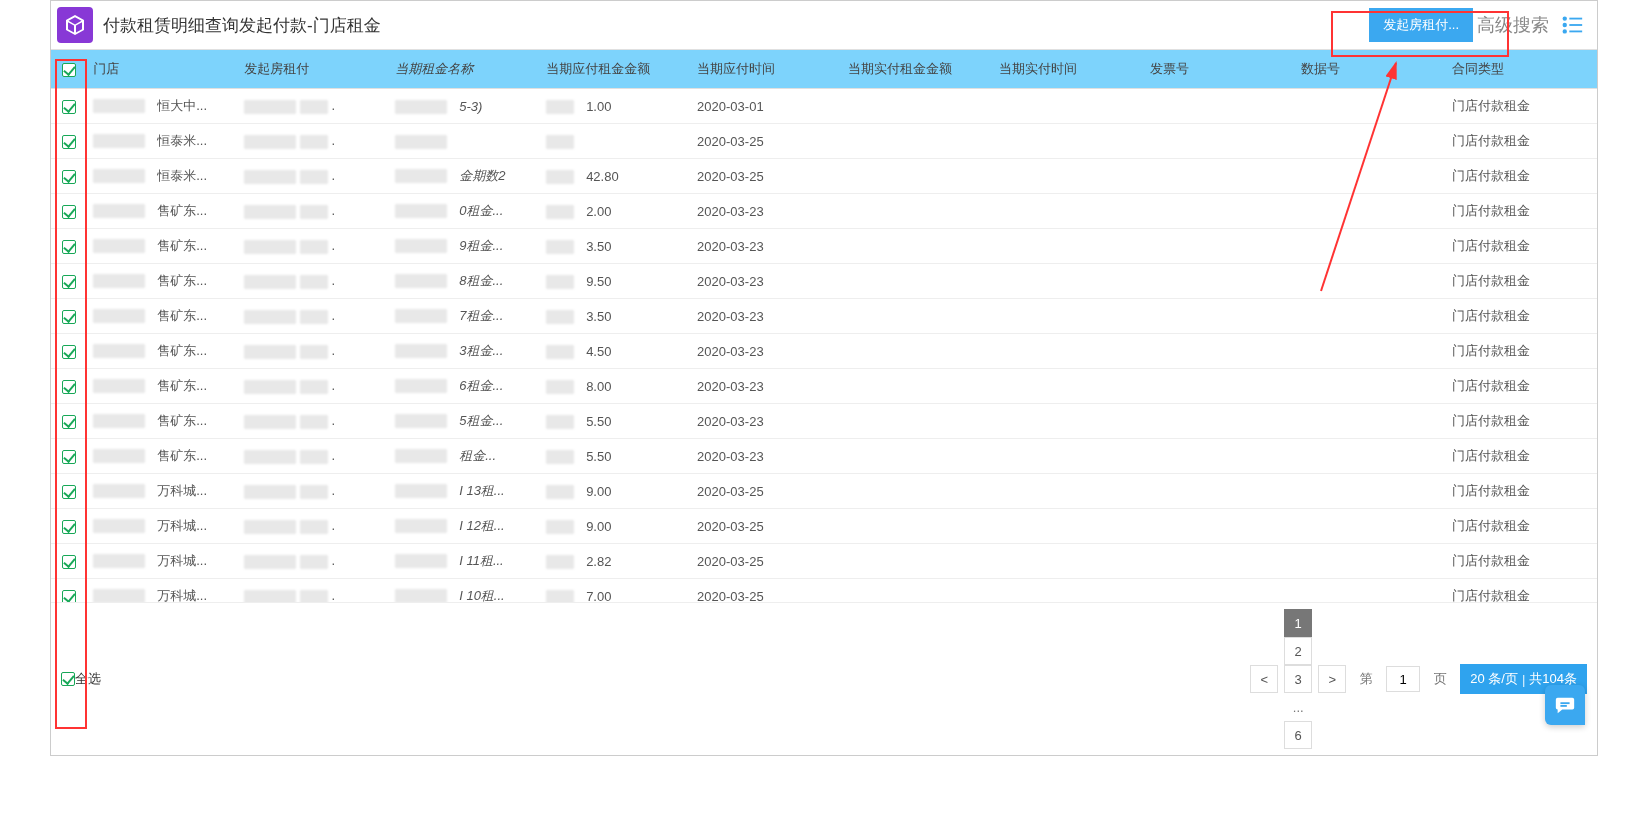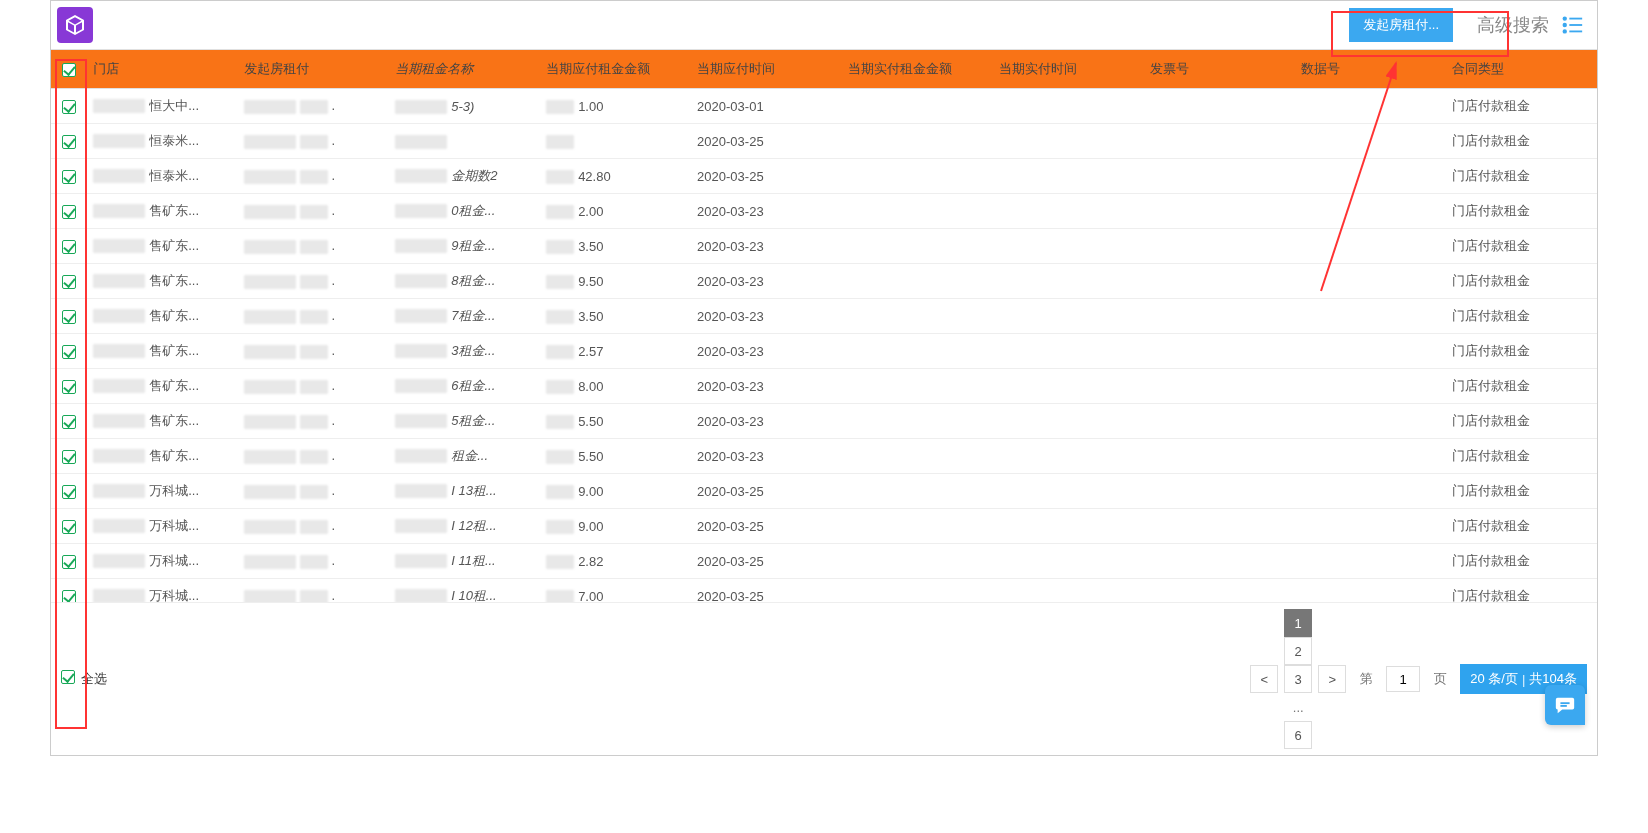--- a/index.html
+++ b/index.html
@@ -3,71 +3,72 @@
 <meta charset="utf-8">
 <style>
   * { box-sizing: border-box; margin: 0; padding: 0; }
   body { font-family: "Microsoft YaHei", Arial, sans-serif; font-size: 13px; color: #333; background: #fff; }
   .app { border: 1px solid #ccc; width: 1548px; height: 756px; margin: 0 auto; position: relative; display: flex; flex-direction: column; }
   .header { display: flex; align-items: center; padding: 6px 10px 6px 6px; }
   .header-icon { width: 36px; height: 36px; background: #8838d6; border-radius: 4px; display: flex; align-items: center; justify-content: center; margin-right: 10px; }
   .header-icon svg { width: 24px; height: 24px; }
   .header-title { font-size: 17px; color: #333; font-weight: 400; }
   .header-spacer { flex: 1; }
-  .btn-primary { background: #3ba8f0; color: #fff; border: none; padding: 8px 14px; font-size: 13px; cursor: pointer; margin-right: 24px; }
+  .btn-primary { background: #3ba8f0; color: #fff; border: none; padding: 8px 14px; font-size: 13px; cursor: pointer; margin-right: 4px; }
   .btn-link { background: none; border: none; color: #888; font-size: 18px; cursor: pointer; margin-right: 10px; }
   .menu-icon { width: 28px; height: 28px; display: flex; align-items: center; justify-content: center; cursor: pointer; }
   .menu-icon svg { width: 22px; height: 20px; }
   .highlight-box { position: absolute; border: 2px solid #f33; pointer-events: none; z-index: 50; }
   .hb-toolbar { top: 10px; left: 1280px; width: 178px; height: 46px; }
   .hb-checkcol { top: 58px; left: 4px; width: 32px; height: 670px; }
   .arrow-svg { position: absolute; z-index: 49; pointer-events: none; }
   .table-wrap { flex: 1; overflow: hidden; position: relative; }
   table { border-collapse: collapse; width: 100%; table-layout: fixed; }
-  thead th { background: #f97316; border-top: 1px solid #e0e0e0; border-bottom: 1px solid #e0e0e0; text-align: left; font-weight: 400; color: #444; padding: 10px 6px; font-size: 13px; white-space: nowrap; overflow: hidden; }
+  thead th { background: #7dd3fc; border-top: 1px solid #e0e0e0; border-bottom: 1px solid #e0e0e0; text-align: left; font-weight: 400; color: #444; padding: 10px 6px; font-size: 13px; white-space: nowrap; overflow: hidden; }
   tbody td { border-bottom: 1px solid #eee; padding: 8px 6px; color: #555; font-size: 13px; white-space: nowrap; overflow: hidden; text-overflow: ellipsis; }
   .col-check { width: 36px; text-align: center; }
   .col-store { width: 150px; }
   .col-contract { width: 150px; }
   .col-rentname { width: 150px; font-style: italic; }
   .col-amount { width: 150px; }
   .col-due { width: 150px; }
   .col-paid-amt { width: 150px; margin-left: 45px; }
   .col-paid-time { width: 150px; }
   .col-invoice { width: 150px; }
   .col-dataid { width: 150px; }
   .col-type { width: 150px; }
   .check { display: inline-block; width: 14px; height: 14px; border: 1px solid #18a858; border-radius: 2px; position: relative; background: #fff; vertical-align: middle; cursor: pointer; }
   .check.checked::after { content: ""; position: absolute; left: 3px; top: 0px; width: 5px; height: 9px; border: solid #18a858; border-width: 0 2px 2px 0; transform: rotate(40deg); }
   .blur { display: inline-block; background: #e8e8e8; height: 14px; vertical-align: middle; border-radius: 1px; filter: blur(1px); }
   .blur.w60 { width: 52px; }
   .blur.w30 { width: 28px; }
-  .store-txt, .rentname-txt, .amt-txt { vertical-align: middle; margin-left: 4px; }
+  .store-txt, .rentname-txt, .amt-txt { vertical-align: middle; margin-left: 12px; }
   .footer { display: flex; align-items: center; padding: 6px 10px 6px 10px; border-top: 1px solid #eee; position: relative; }
-  .footer-left { display: flex; gap: 6px; }
+  .footer-left { display: flex; align-items: center; }
   .footer-spacer { flex: 1; }
   .pager { display: flex; align-items: center; gap: 6px; }
   .pg-btn { min-width: 28px; height: 28px; border: 1px solid #ddd; background: #fff; color: #555; display: flex; align-items: center; justify-content: center; cursor: pointer; font-size: 13px; padding: 0 6px; }
   .pg-btn.active { background: #777; color: #fff; border-color: #777; }
   .pg-btn.plain { border: none; background: none; cursor: default; color: #777; padding: 0 2px; }
   .pg-input { width: 34px; height: 26px; border: 1px solid #ddd; text-align: center; font-size: 13px; }
   .pg-sizer { background: #2fa3ee; color: #fff; padding: 6px 10px; font-size: 13px; display: flex; align-items: center; gap: 4px; }
   .chat-bubble { position: absolute; right: 12px; bottom: 30px; width: 40px; height: 40px; background: #3ba8f0; border-radius: 6px 6px 0 6px; display: flex; align-items: center; justify-content: center; box-shadow: 0 2px 6px rgba(0,0,0,.2); cursor: pointer; z-index: 60; }
   .chat-bubble svg { width: 22px; height: 22px; }
 </style>
 </head>
 <body>
 
 <div class="app">
   <div class="header">
     <div class="header-icon">
       <svg viewBox="0 0 24 24">
           <path fill="#fff" d="M12 2 3 7v10l9 5 9-5V7l-9-5zm0 2.2 6.5 3.6L12 11.4 5.5 7.8 12 4.2zM5 9.3l6 3.3v6.9l-6-3.3V9.3zm8 10.2v-6.9l6-3.3v6.9l-6 3.3z"></path>
         </svg>
     </div>
+    <div class="header-title">付款租赁明细查询发起付款-门店租金</div>
     <div class="header-spacer"></div>
     <button class="btn-primary">发起房租付...</button>
     <button class="btn-link">高级搜索</button>
     <div class="menu-icon">
       <svg viewBox="0 0 24 20">
           <g stroke="#3ba8f0" stroke-width="2" fill="none">
             <circle cx="3" cy="3" r="1.4" fill="#3ba8f0"></circle>
             <line x1="8" y1="3" x2="22" y2="3"></line>
             <circle cx="3" cy="10" r="1.4" fill="#3ba8f0"></circle>
             <line x1="8" y1="10" x2="22" y2="10"></line>
@@ -185,21 +186,21 @@
             <td class="col-paid-time"></td>
             <td class="col-invoice"></td>
             <td class="col-dataid"></td>
             <td class="col-type">门店付款租金</td>
           </tr>
           <tr>
             <td class="col-check"><span class="check checked"></span></td>
             <td class="col-store"><span class="blur w60"></span><span class="store-txt">售矿东...</span></td>
             <td class="col-contract"><span class="blur w60"></span> <span class="blur w30"></span> <span>.</span></td>
             <td class="col-rentname"><span class="blur w60"></span><span class="rentname-txt">3租金...</span></td>
-            <td class="col-amount"><span class="blur w30"></span><span class="amt-txt">2.57</span></td>
+            <td class="col-amount"><span class="blur w30"></span><span class="amt-txt">4.50</span></td>
             <td class="col-due">2020-03-23</td>
             <td class="col-paid-amt"></td>
             <td class="col-paid-time"></td>
             <td class="col-invoice"></td>
             <td class="col-dataid"></td>
             <td class="col-type">门店付款租金</td>
           </tr>
           <tr>
             <td class="col-check"><span class="check checked"></span></td>
             <td class="col-store"><span class="blur w60"></span><span class="store-txt">售矿东...</span></td>

